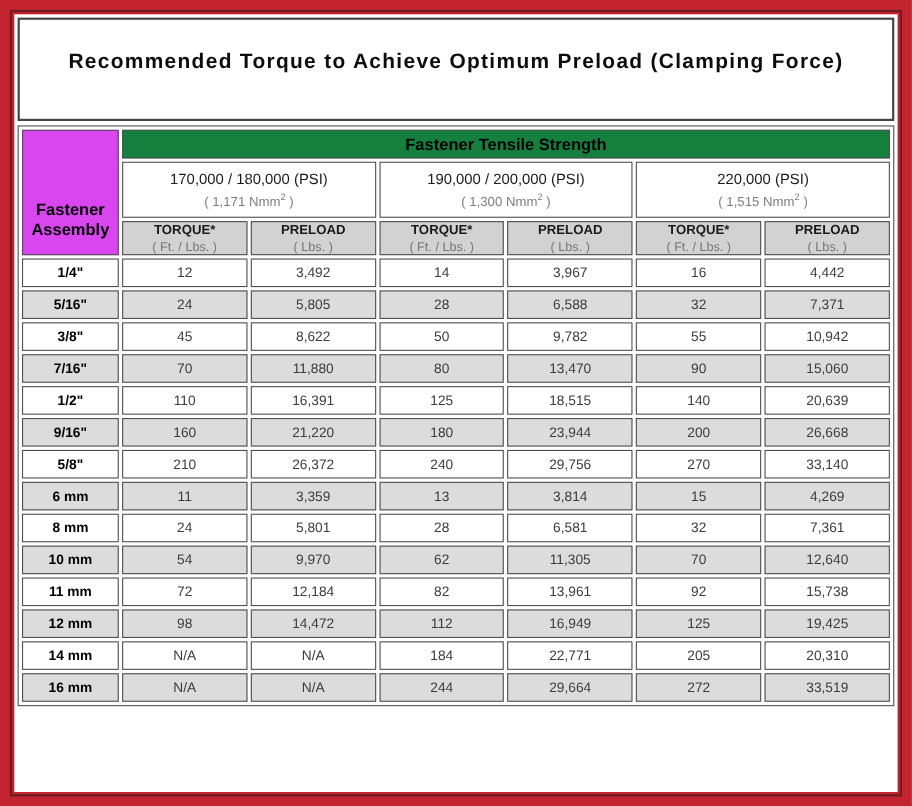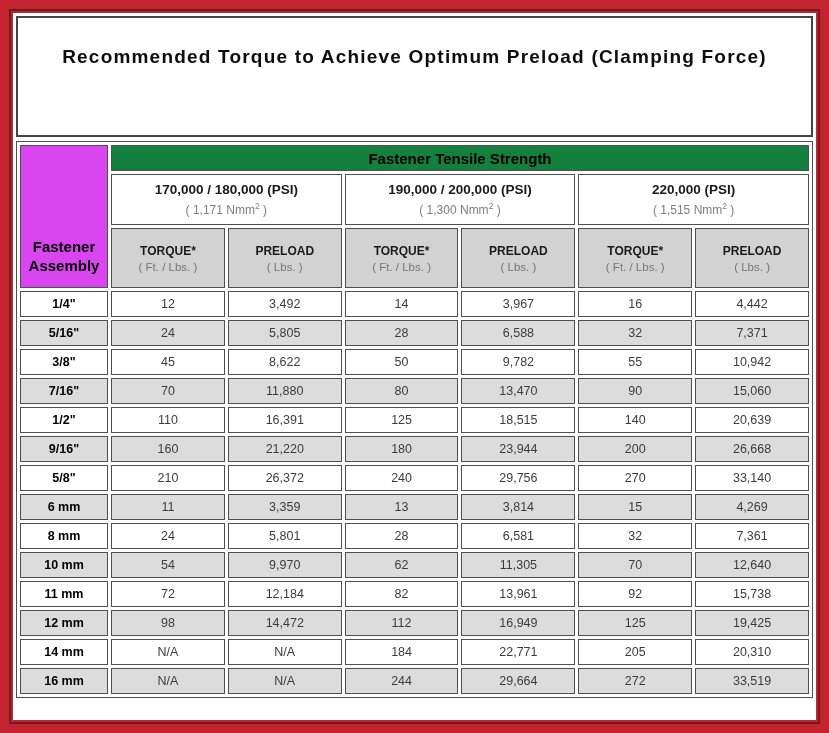--- a/index.html
+++ b/index.html
@@ -18,21 +18,21 @@
   }
   .content {
     position: absolute;
     inset: 13px;
     background: #ffffff;
     padding: 3px;
   }
   
   .title-box {
     border: 2px solid #454545;
-    height: 121px;
+    height: 94px;
     text-align: center;
     padding-top: 24px;
   }
   .title-line {
     font-weight: bold;
     font-size: 19px;
     letter-spacing: 1.2px;
     color: #0d0d0d;
     line-height: 29px;
     white-space: nowrap;
@@ -70,24 +70,24 @@
   .diam-head {
     background: #d946ef;
     vertical-align: bottom;
     font-weight: bold;
     font-size: 15px;
     line-height: 19px;
     color: #000;
     padding-bottom: 12px;
   }
   .psi-cell { background: #ffffff; height: 51px; }
-  .psi-main { font-weight: bold; font-size: 13.5px; color: #1a1a1a; }
+  .psi-main { font-weight: normal; font-size: 13.5px; color: #1a1a1a; }
   .psi-sub  { font-size: 12px; color: #7e7e7e; margin-top: 4px; }
   .psi-sub sup { font-size: 8.5px; }
-  .unit-cell { background: #d2d2d2; height: 60px; }
+  .unit-cell { background: #d2d2d2; height: 31px; }
   .unit-main { font-weight: bold; font-size: 12px; color: #1a1a1a; }
   .unit-sub  { font-size: 11.5px; color: #767676; margin-top: 3px; }
   .data-row td { height: 26px; }
   .row-white td { background: #ffffff; }
   .row-gray  td { background: #dcdcdc; }
   .diam-cell { font-weight: bold; font-size: 12.5px; color: #000; }
   .val-cell  { font-size: 12.5px; color: #3c3c3c; }
 </style>
 </head>
 <body>

